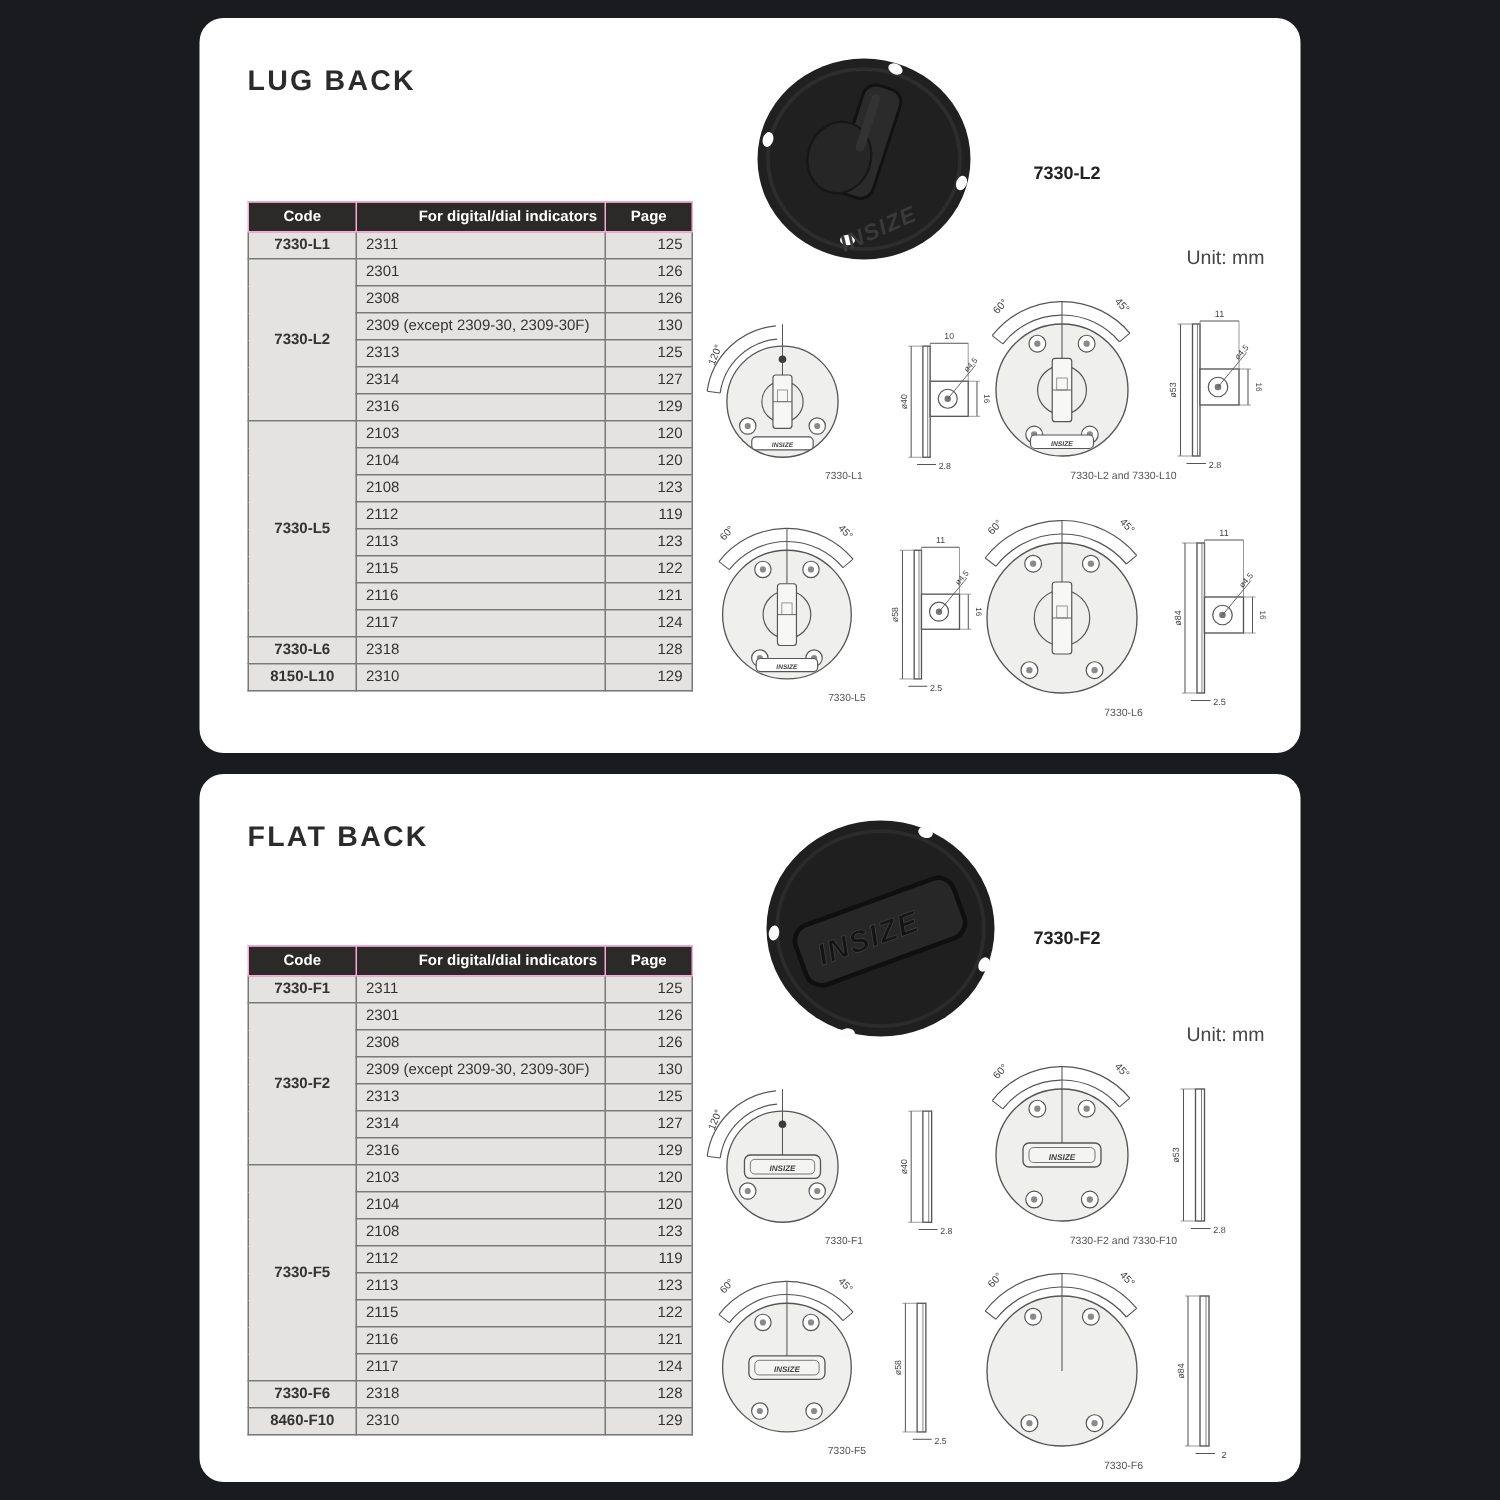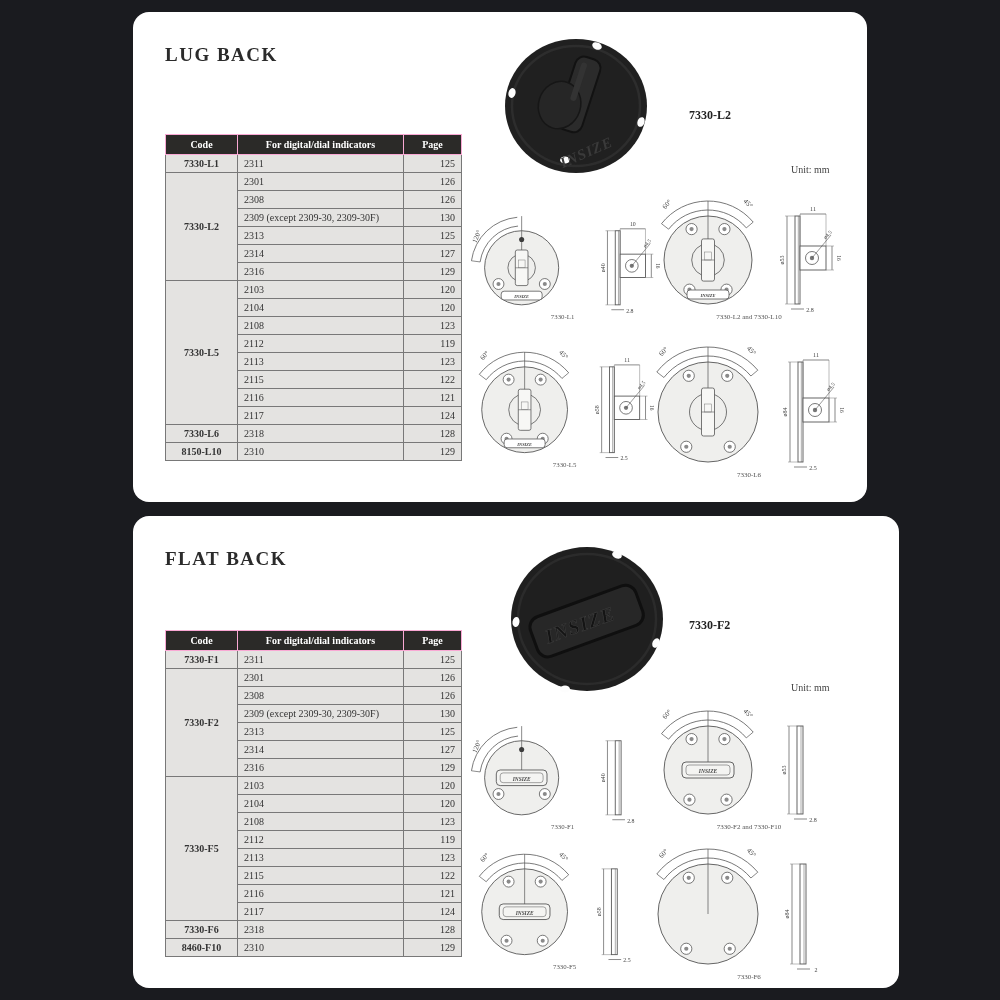--- a/index.html
+++ b/index.html
@@ -4,50 +4,49 @@
 <style>
   html,body{margin:0;padding:0;}
   body{
     width:1000px;height:1000px;position:relative;overflow:hidden;
     background:#1a1b1f;
     font-family:"Liberation Sans",sans-serif;
   }
   .panel{
     position:absolute;left:133px;width:734px;background:#ffffff;
     border-radius:16px;
-    font-family:Liberation Serif, serif;
   }
   #panel-lug{top:12px;height:490px;}
-  #panel-flat{top:516px;height:472px;padding-left:32px;}
+  #panel-flat{top:516px;height:472px;}
   .section-title{
     position:absolute;left:32px;top:32px;
     font-size:19px;font-weight:bold;letter-spacing:1.5px;color:#2b2b2b;
   }
   .product-label{
     position:absolute;font-size:12px;font-weight:bold;color:#222;
   }
   .unit-label{
-    position:absolute;font-size:10px;color:#444;
+    position:absolute;font-size:13px;color:#444;
   }
   .product-photo{position:absolute;}
   .spec-table{
     position:absolute;left:32px;border-collapse:collapse;
     font-size:10px;color:#333;table-layout:fixed;
   }
   #table-lug{top:122px;}
   #table-flat{top:114px;}
   .spec-table col.col-code{width:72px;}
   .spec-table col.col-desc{width:166px;}
   .spec-table col.col-page{width:58px;}
   .spec-table th{
     background:#2b2a28;color:#fff;font-weight:bold;height:19px;
     border:1px solid #f9a8d4;padding:0 5px;
   }
   .spec-table th.h-code,.spec-table th.h-page{text-align:center;}
-  .spec-table th.h-desc{text-align:center;}
+  .spec-table th.h-desc{text-align:right;}
   .spec-table td{
     background:#e4e3e1;border:1px solid #787878;height:17px;padding:0 6px;
   }
   .spec-table td.code{font-weight:bold;text-align:center;}
   .spec-table td.page{text-align:right;}
   .diagram{position:absolute;}
   .diagram svg{display:block;}
 </style>
 </head>
 <body>

